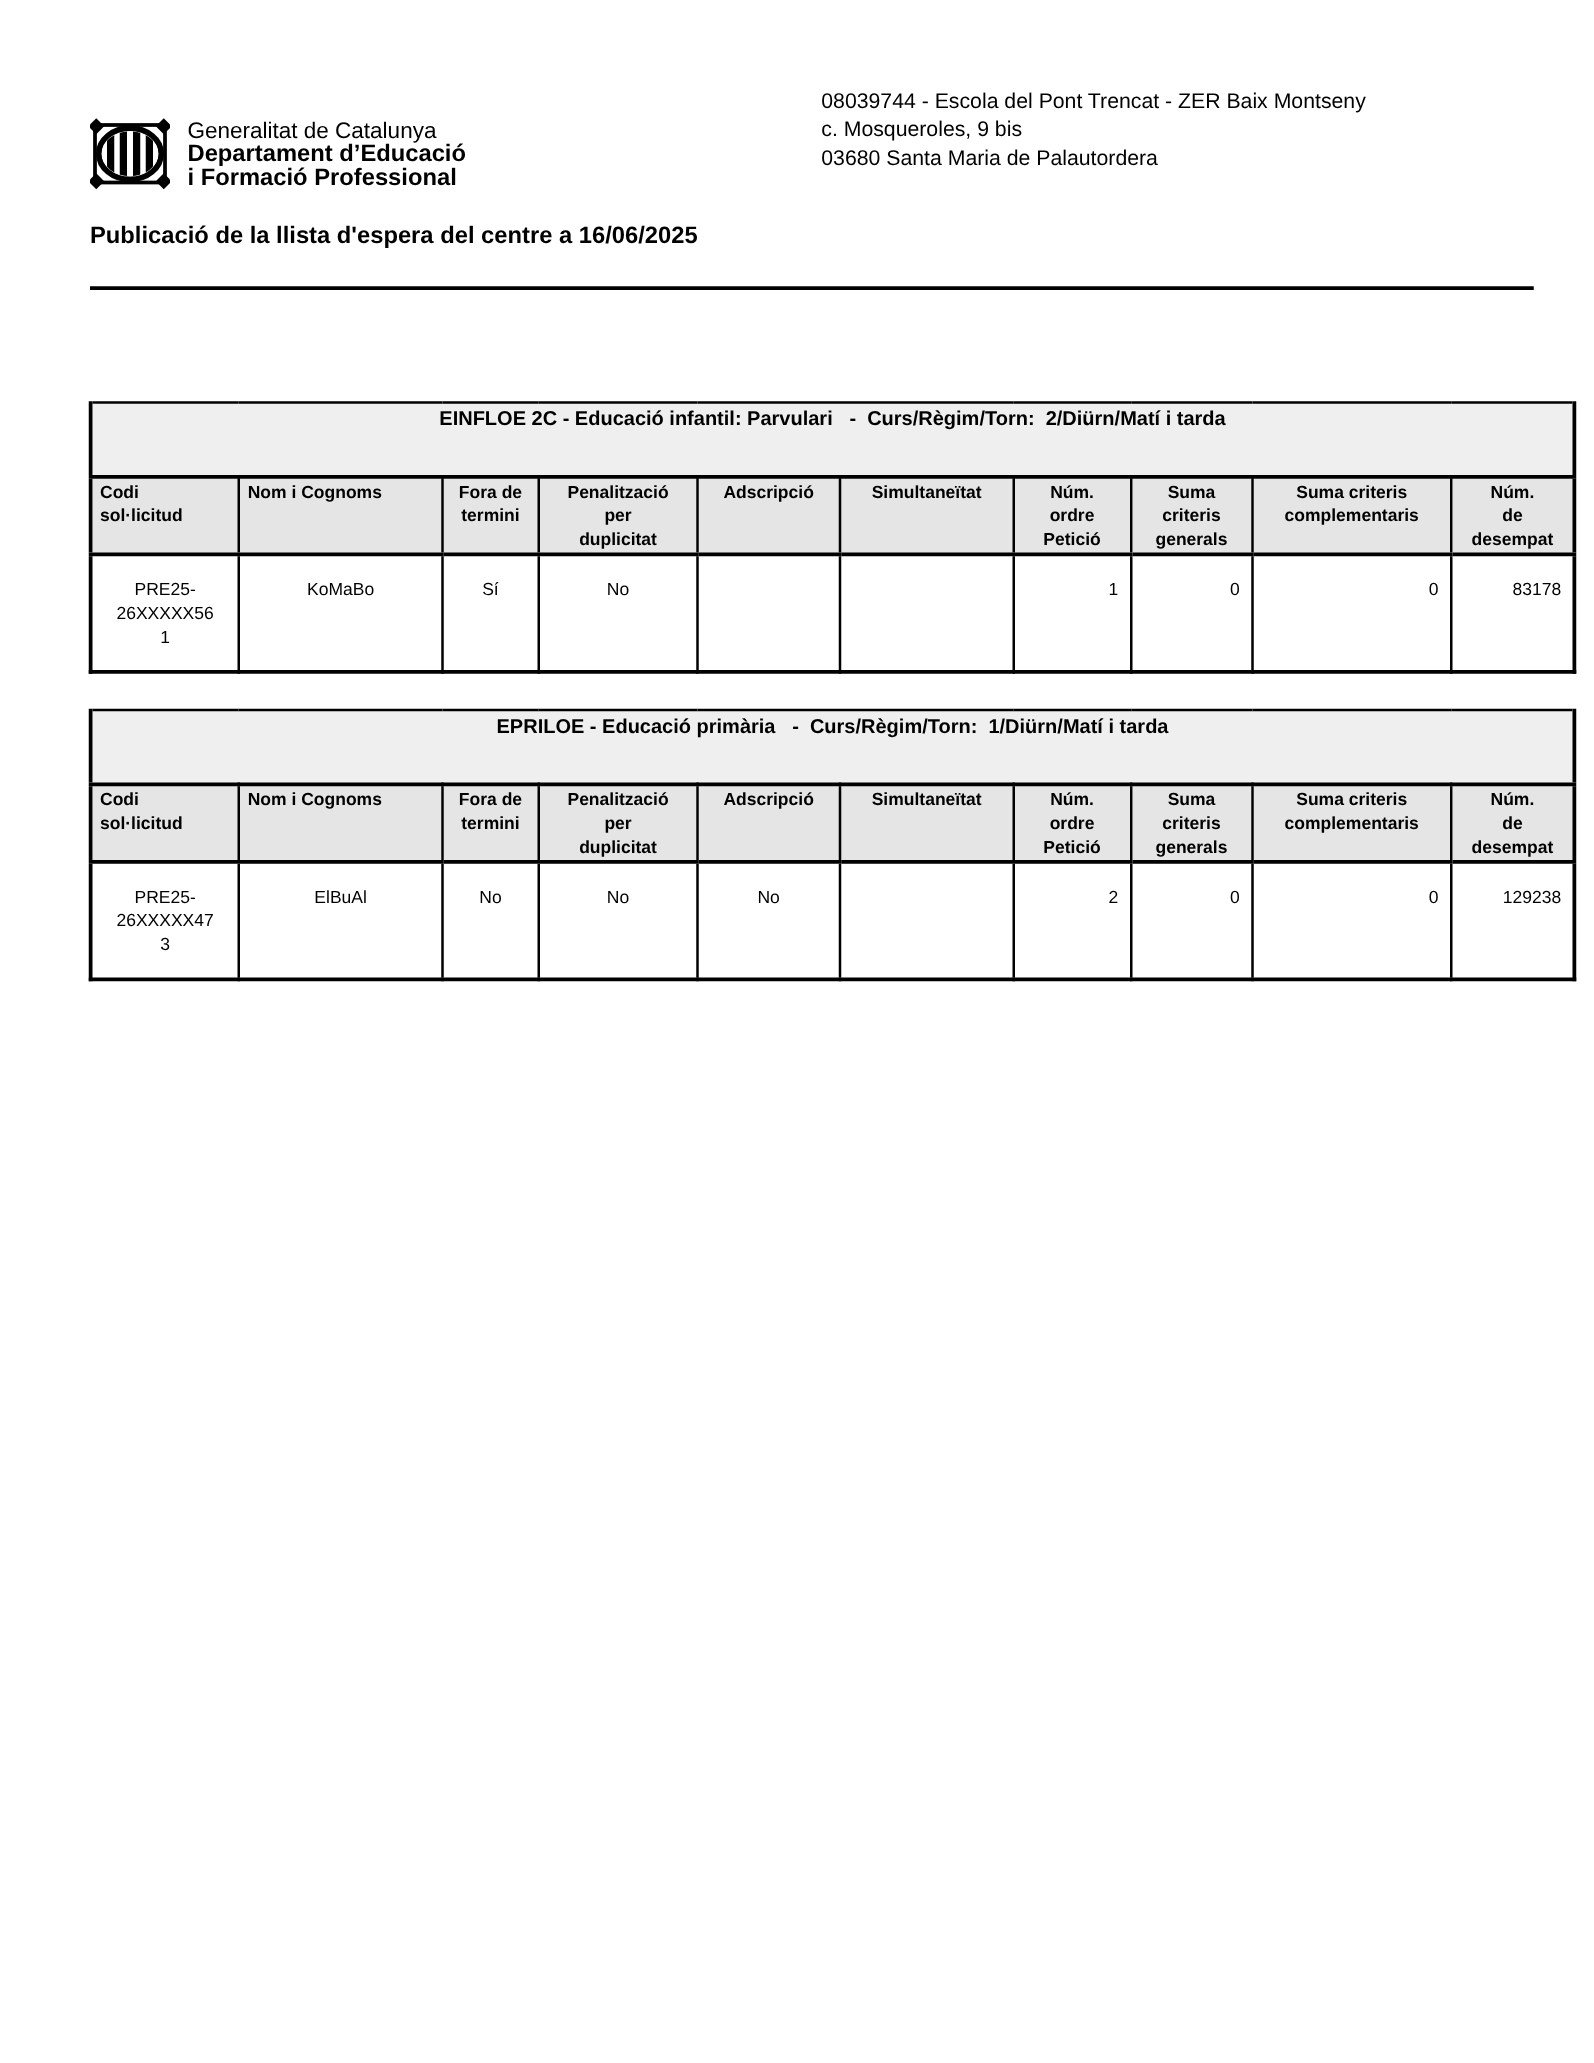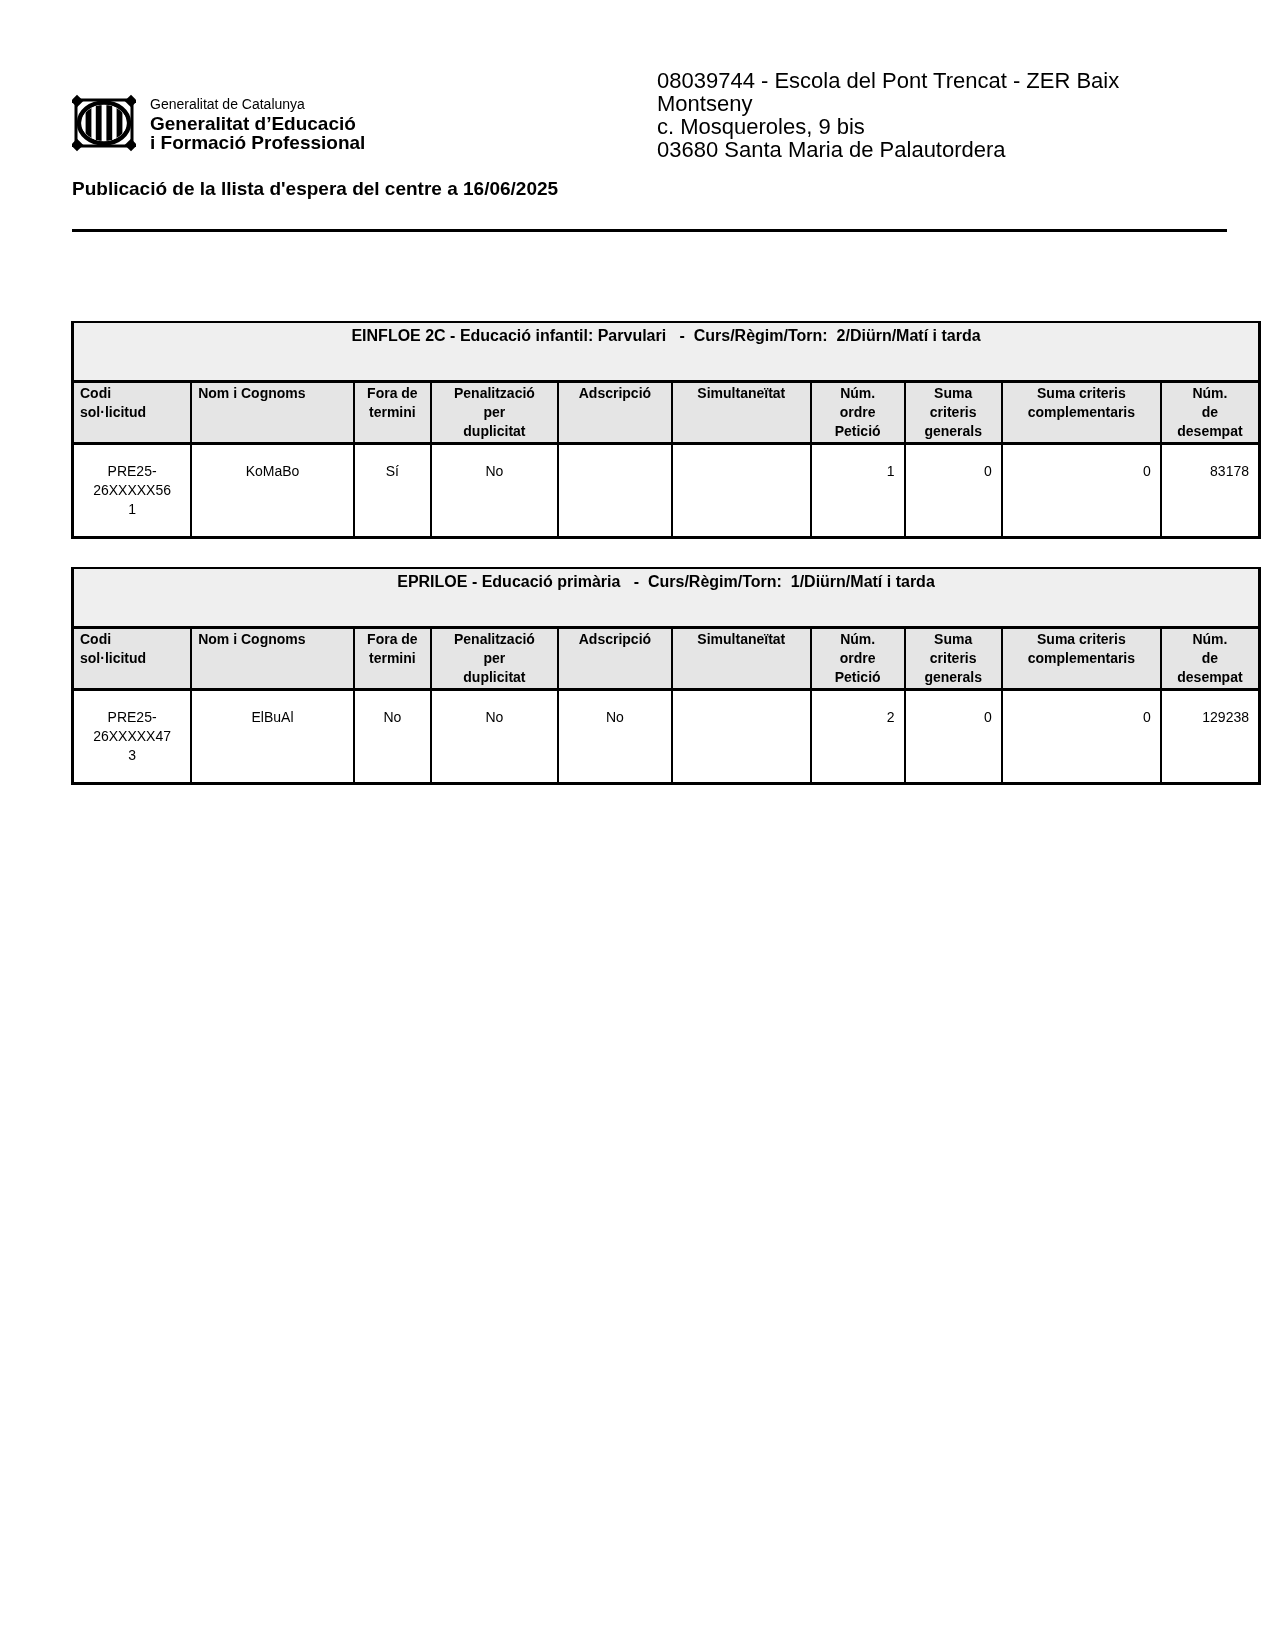--- a/index.html
+++ b/index.html
@@ -4,25 +4,25 @@
 <style>
   * { margin:0; padding:0; box-sizing:border-box; }
   html,body { background:#ffffff; }
   body { font-family:"Liberation Sans", sans-serif; color:#000; }
   .page { position:relative; width:1275px; height:1650px; background:#fff; overflow:hidden; }
 
   
   .brand { position:absolute; left:72px; top:93px; display:flex; align-items:flex-start; }
   .brand-logo { width:64px; height:60px; display:block; }
   .brand-text { margin-left:14px; padding-top:2px; }
-  .brand-org1 { font-size:14px; line-height:19px; }
+  .brand-org1 { font-size:18px; line-height:19px; }
   .brand-org2, .brand-org3 { font-size:19px; line-height:19px; font-weight:bold; }
 
   
-  .school-info { position:absolute; left:657px; top:69px; width:465px; font-size:22px; line-height:23px; }
+  .school-info { position:absolute; left:657px; top:69px; width:465px; font-size:17px; line-height:23px; }
 
   
   .doc-titles { position:absolute; left:72px; top:176px; font-size:19px; font-weight:bold; line-height:26px; }
   .rule { position:absolute; left:72px; top:229px; width:1155px; height:3px; background:#000; }
 
   
   .tbl-wrap1 { position:absolute; left:71px; top:321px; width:1190px; }
   .tbl-wrap2 { position:absolute; left:71px; top:567px; width:1190px; }
   table.wtable { width:100%; border-collapse:collapse; table-layout:fixed;
                  border:3px solid #000; border-top-width:2px; }
@@ -58,21 +58,21 @@
       <g clip-path="url(#ovalclip)">
         <rect x="9" y="11" width="46" height="38" fill="#ffffff"></rect>
         <rect x="13.6" y="11" width="5.8" height="38" fill="#000000"></rect>
         <rect x="23.8" y="11" width="5.8" height="38" fill="#000000"></rect>
         <rect x="34.4" y="11" width="5.8" height="38" fill="#000000"></rect>
         <rect x="44.6" y="11" width="5.8" height="38" fill="#000000"></rect>
       </g>
     </svg>
     <div class="brand-text">
       <div class="brand-org1">Generalitat de Catalunya</div>
-      <div class="brand-org2">Generalitat d’Educació</div>
+      <div class="brand-org2">Departament d’Educació</div>
       <div class="brand-org3">i Formació Professional</div>
     </div>
   </div>
 
   <div class="school-info">
     <div>08039744 - Escola del Pont Trencat - ZER Baix Montseny</div>
     <div>c. Mosqueroles, 9 bis</div>
     <div>03680 Santa Maria de Palautordera</div>
   </div>
 

